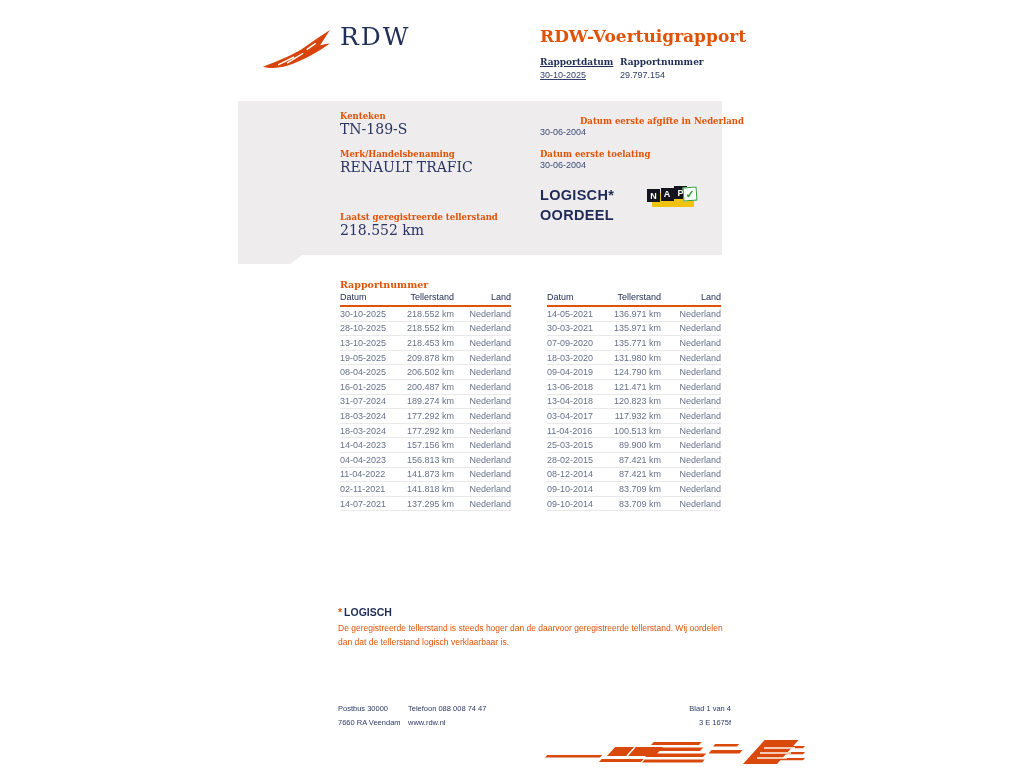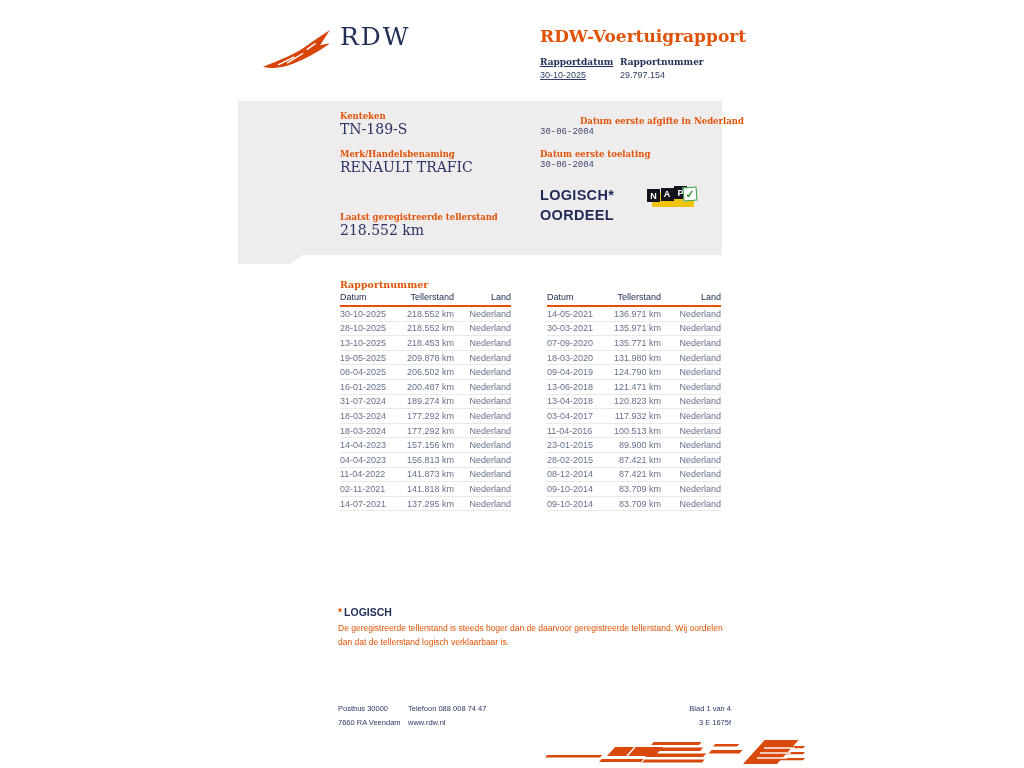--- a/index.html
+++ b/index.html
@@ -17,21 +17,21 @@
   .meta-value { position:absolute; top:70px; font-size:9px; color:#33406b; }
   .ml1 { left:540px;text-decoration:underline; } .ml2 { left:608px;padding-left:12px; }
 
   
   .vbox { position:absolute; left:238px; top:101px; width:484px; height:154px; background:#efeced; }
   .vbox-tab { position:absolute; left:238px; top:255px; width:64px; height:9px; background:#efeced;
               clip-path:polygon(0 0,100% 0,82% 100%,0 100%); }
   .olabel { position:absolute; font-family:"DejaVu Serif", serif; font-weight:bold;
             font-size:8.5px; color:#e05206; }
   .bigval { position:absolute; font-family:"DejaVu Serif", serif; font-size:14px; color:#273363; }
-  .smval  { position:absolute; font-size:9px; color:#3c4a74;font-family:Liberation Mono, monospace; }
+  .smval  { position:absolute; font-size:9px; color:#3c4a74; }
   .oordeel { position:absolute; left:540px; font-weight:bold; font-size:14.5px; color:#1f2c58;
              letter-spacing:0.3px; }
 
   
   .nap { position:absolute; left:647px; top:184px; width:52px; height:26px; }
   .nap-yellow { position:absolute; left:5px; top:9px; width:42px; height:14px; background:#f0c40e; }
   .nap-tile { position:absolute; width:13px; height:13px; background:#14141e; color:#fff;
               font-size:9px; font-weight:bold; display:flex; align-items:center; justify-content:center; }
   .nap-check { position:absolute; left:36px; top:3px; width:14px; height:14px; background:#fff;
                border:1.5px solid #2f9e37; color:#2f9e37; font-size:11px; font-weight:bold;
@@ -236,21 +236,21 @@
           <span class="c0">03-04-2017</span>
           <span class="c1">117.932 km</span>
           <span class="c2">Nederland</span>
         </div>
         <div class="trow">
           <span class="c0">11-04-2016</span>
           <span class="c1">100.513 km</span>
           <span class="c2">Nederland</span>
         </div>
         <div class="trow">
-          <span class="c0">23-01-2015</span>
+          <span class="c0">25-03-2015</span>
           <span class="c1">89.900 km</span>
           <span class="c2">Nederland</span>
         </div>
         <div class="trow">
           <span class="c0">28-02-2015</span>
           <span class="c1">87.421 km</span>
           <span class="c2">Nederland</span>
         </div>
         <div class="trow">
           <span class="c0">08-12-2014</span>

